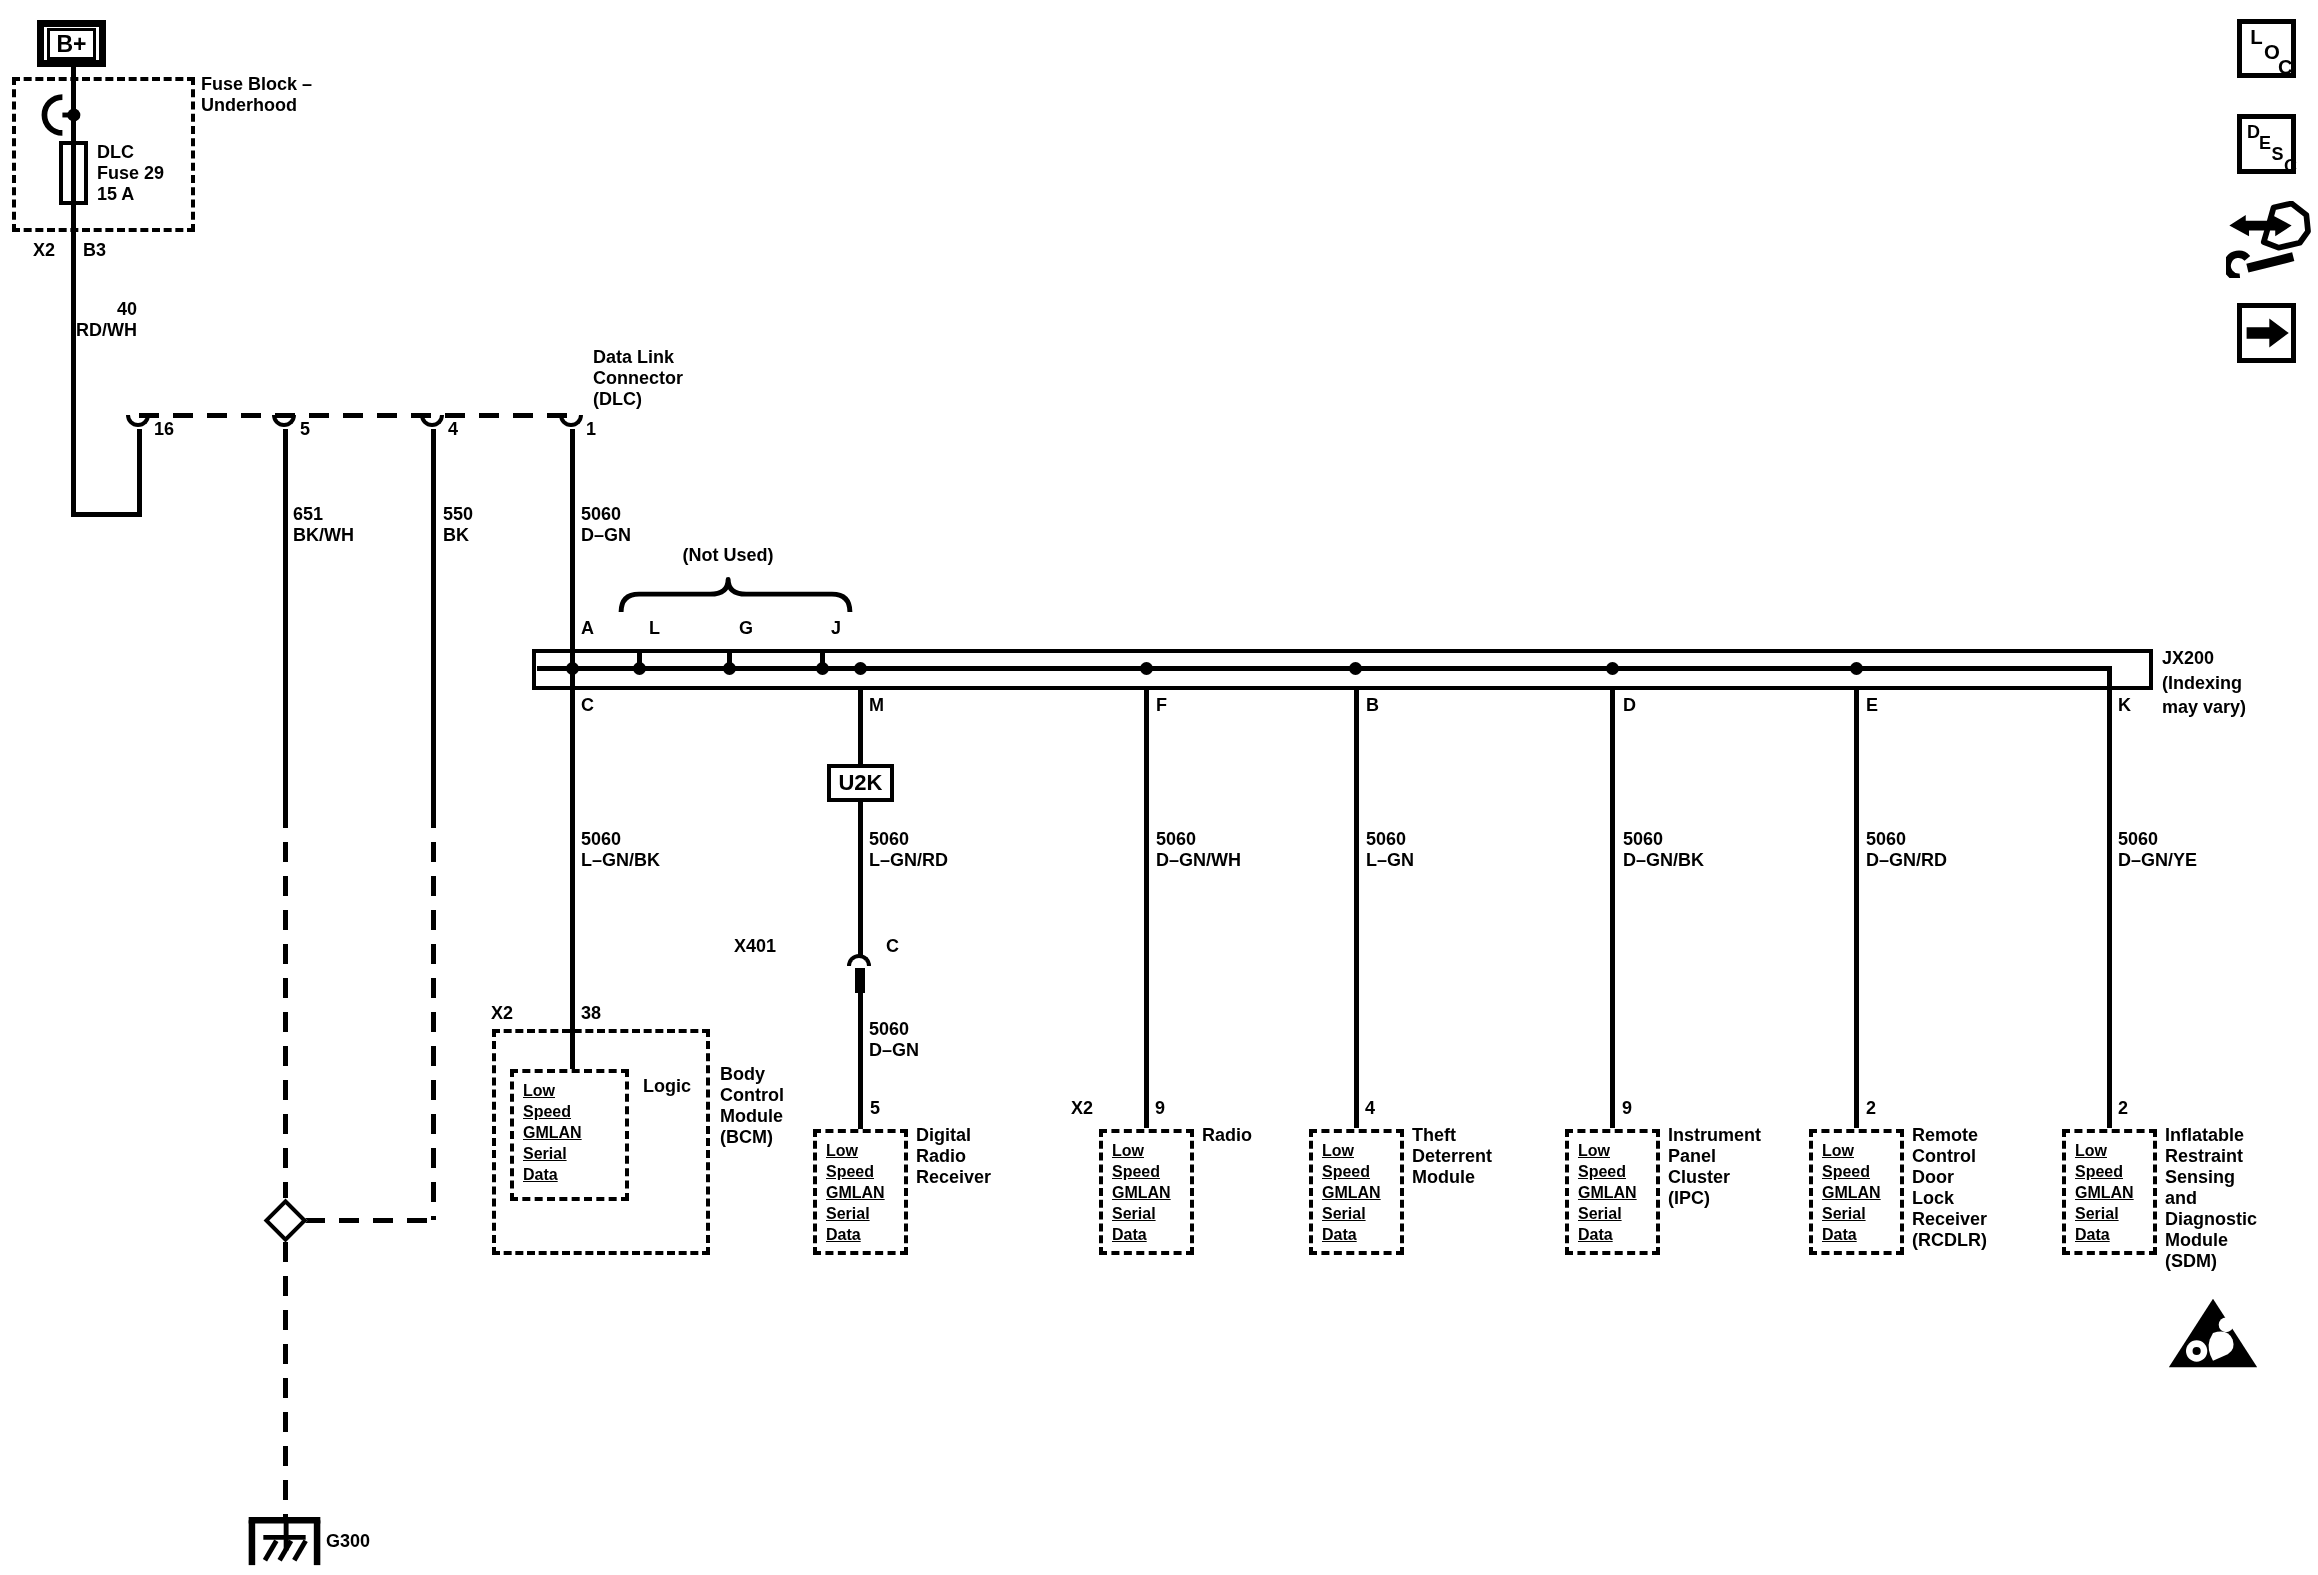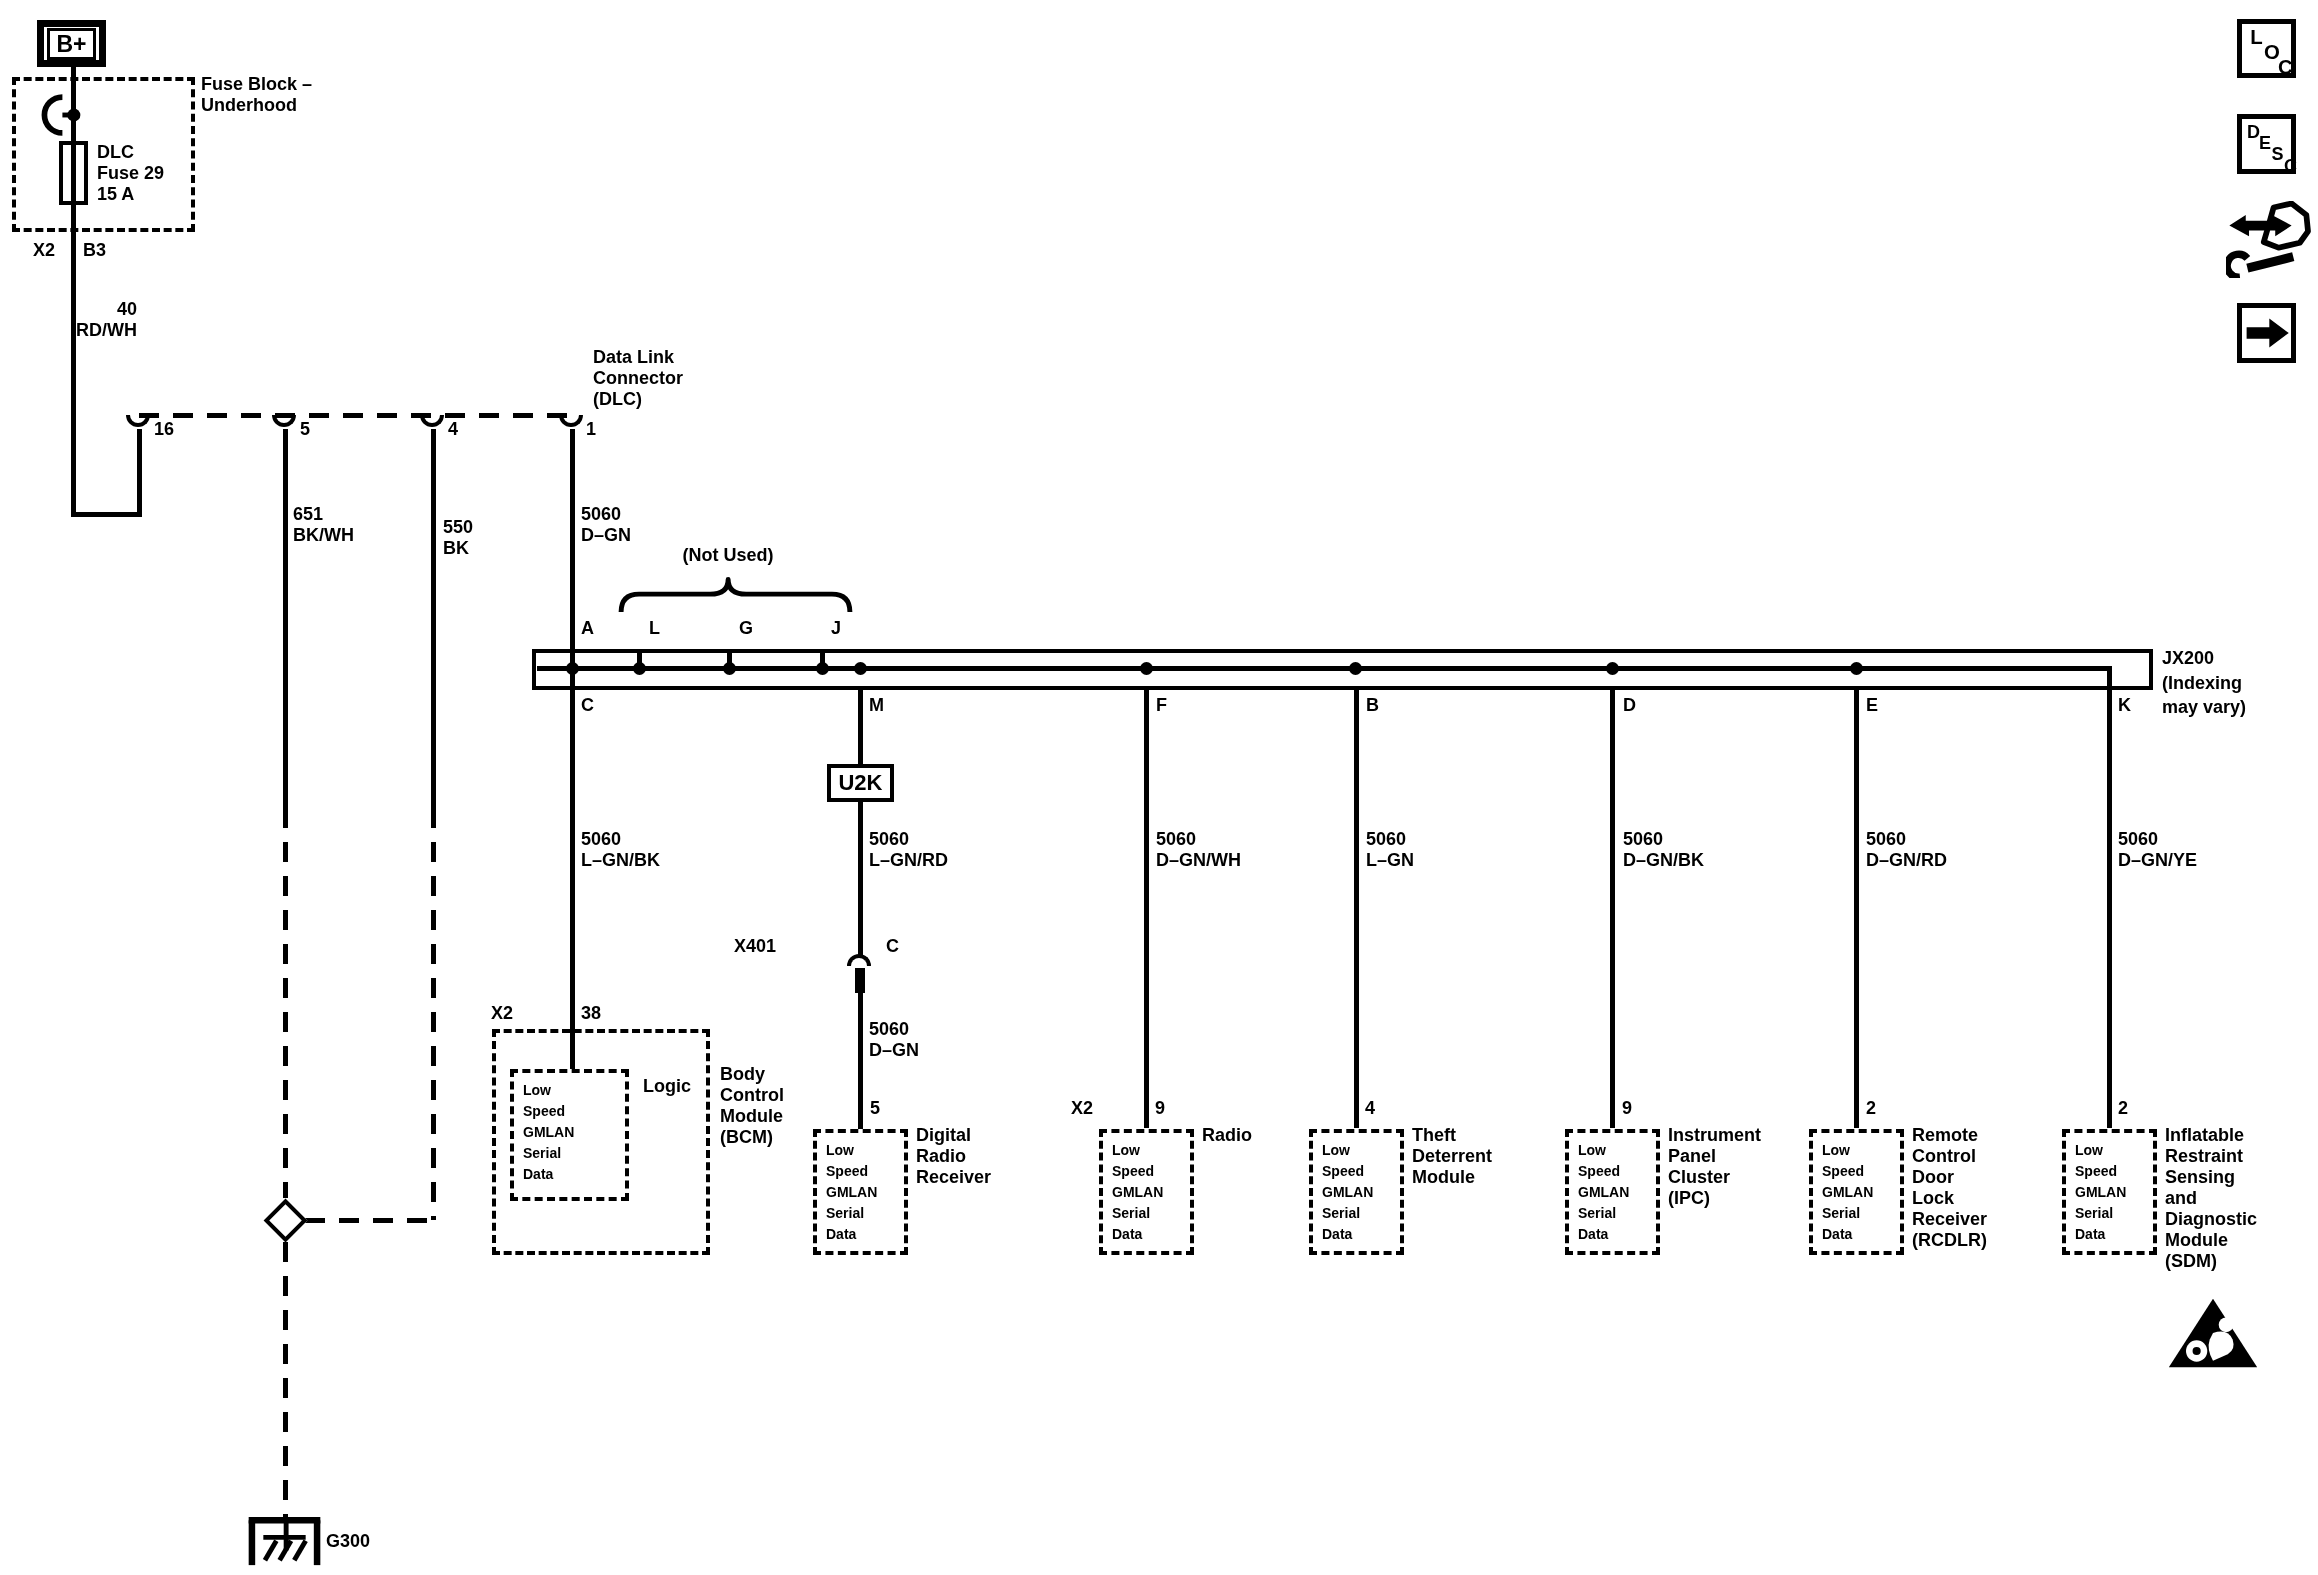--- a/index.html
+++ b/index.html
@@ -10,21 +10,21 @@
   .dash-h{background:repeating-linear-gradient(to right,#000 0 19.6px,transparent 19.6px 34px);}
   .lbl{font-size:18px;line-height:21px;white-space:nowrap;}
   .lbl div{white-space:nowrap;}
   .dot{width:13px;height:13px;border-radius:50%;background:#000;}
   .obox{border:4.9px solid #000;box-sizing:border-box;}
   .dbox{border:4.9px dashed #000;box-sizing:border-box;}
   .arc-d{width:16.4px;height:8.2px;border:4.9px solid #000;border-top:none;border-radius:0 0 16.4px 16.4px;}
   .arc-u{width:16.4px;height:8.2px;border:4.9px solid #000;border-bottom:none;border-radius:16.4px 16.4px 0 0;}
   .right{text-align:left;}
   .center{text-align:center;}
-  .gmlan{font-size:14px;line-height:21px;padding:7.4px 0 0 9px;}
+  .gmlan{font-size:16px;line-height:21px;padding:7.4px 0 0 9px;text-decoration:underline;}
   .bplus{border:7.4px solid #000;box-sizing:border-box;display:flex;align-items:center;justify-content:center;}
   .bplus span{border:3.3px solid #000;padding:0 6.5px;font-size:23px;line-height:26px;}
   .iconbox{border:5.7px solid #000;box-sizing:border-box;background:#fff;}
   .iconbox span{position:absolute;font-size:20.4px;line-height:20.4px;}
   .u2k{display:flex;align-items:center;justify-content:center;font-size:22px;}
   .diamond{width:31px;height:31px;border:4.9px solid #000;box-sizing:border-box;background:#fff;transform:rotate(45deg);}
 </style>
 </head>
 <body>
 
@@ -83,21 +83,21 @@
     </div>
 
   <div class="abs wire" style="left:283px;top:429px;width:4.9px;height:379px;"></div>
   <div class="abs wire" style="left:431px;top:429px;width:4.9px;height:379px;"></div>
   <div class="abs wire" style="left:570px;top:429px;width:4.9px;height:640px;"></div>
 
   <div class="abs lbl" style="left:293px;top:504px;">
       <div>651</div>
       <div>BK/WH</div>
     </div>
-  <div class="abs lbl" style="left:443px;top:504px;margin-top:13px;">
+  <div class="abs lbl" style="left:443px;top:504px;">
       <div>550</div>
       <div>BK</div>
     </div>
   <div class="abs lbl" style="left:581px;top:504px;">
       <div>5060</div>
       <div>D–GN</div>
     </div>
 
   <div class="abs lbl center" style="left:626px;top:545px;width:204px;">(Not Used)</div>
   <svg class="abs" style="left:617px;top:571px;" width="237" height="43" viewBox="0 0 290 52">

